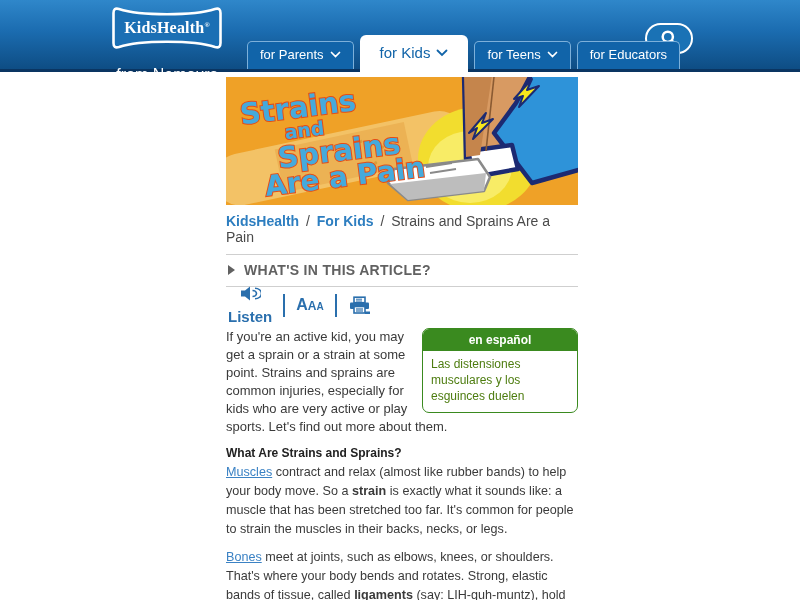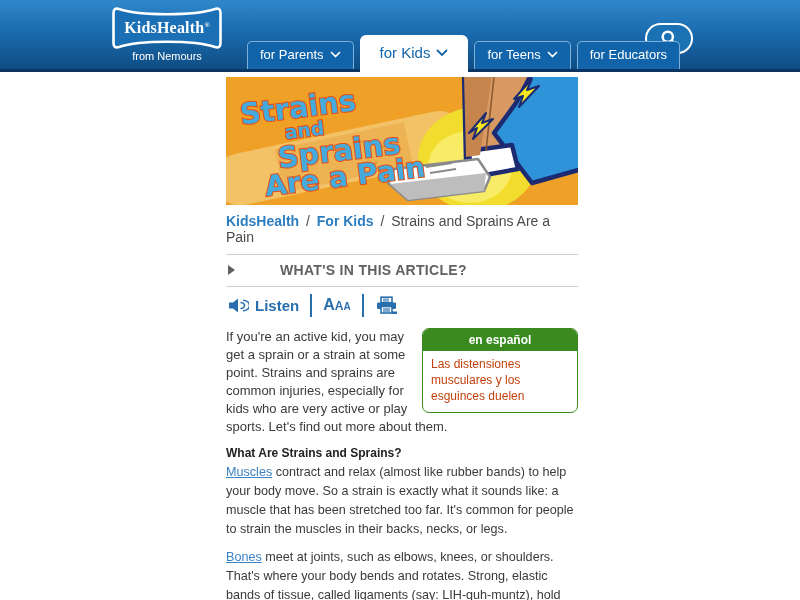--- a/index.html
+++ b/index.html
@@ -18,21 +18,21 @@
   }
   .logo { position:absolute; left:112px; top:7px; width:110px; text-align:center; cursor:pointer; }
   .bowtie-wrap { position:relative; width:110px; height:42px; }
   .bowtie-wrap svg { position:absolute; left:0; top:0; }
   .logo-title {
     position:absolute; left:0; right:0; top:12px;
     color:#fff; font-family:"Liberation Serif", serif; font-weight:bold; font-size:16px;
     letter-spacing:0.2px;
   }
   .logo-reg { font-size:7px; vertical-align:super; }
-  .logo-tagline { color:#fff; font-size:11px; margin-top:1px; }
+  .logo-tagline { color:#fff; font-size:16px; margin-top:17px; }
 
   .tabs { position:absolute; left:247px; bottom:-3px; display:flex; align-items:flex-end; gap:6px; z-index:2; }
   .tab {
     display:flex; align-items:center; gap:6px;
     background:#1164a9; border:1px solid #7cb0da; border-bottom:none;
     border-radius:5px 5px 0 0; color:#fff; font-size:13px;
     padding:5px 12px 7px; margin-bottom:3px; cursor:pointer; text-decoration:none;
     font-family:inherit;
     margin-top:40px;
   }
@@ -58,46 +58,47 @@
   .breadcrumb .sep { margin:0 3px; }
 
   .accordion {
     margin-top:9px; border-top:1px solid #cfcfcf; border-bottom:1px solid #cfcfcf;
     padding:7px 2px 8px; display:flex; align-items:center; gap:9px; cursor:pointer;
   }
   .accordion-arrow {
     width:0; height:0;
     border-left:7px solid #616161; border-top:5px solid transparent; border-bottom:5px solid transparent;
   }
-  .accordion-label { font-size:14px; font-weight:bold; color:#616161; letter-spacing:0.3px;margin-left:36px; }
+  .accordion-label { font-size:14px; font-weight:bold; color:#616161; letter-spacing:0.3px; }
 
   .toolbar { padding:6px 2px; display:flex; align-items:center; gap:11px; height:36px; }
   .listen-btn {
     display:flex; align-items:center; gap:6px; background:none; border:none;
     color:#2a6fad; font-weight:bold; font-size:15px; cursor:pointer; padding:0;
     font-family:inherit;
+    flex-direction:column;
   }
   .tb-divider { width:2px; height:23px; background:#2a6fad; }
   .font-size-ctl { display:flex; align-items:baseline; color:#2a6fad; font-weight:bold; cursor:pointer; background:none; border:none; padding:0; font-family:inherit; }
   .fs-a1 { font-size:16px; } .fs-a2 { font-size:12px; } .fs-a3 { font-size:10px; }
   .print-btn { background:none; border:none; padding:0; cursor:pointer; display:flex; }
 
   
   .article-body { padding-top:5px; font-size:12.6px; color:#3a3a3a; }
   .espanol {
     float:right; width:156px; border:1px solid #3a8a1f; border-radius:7px;
     overflow:hidden; background:#fff; margin-left:10px; margin-bottom:4px;
   }
   .espanol-header { background:#3a8a1f; color:#fff; font-weight:bold; font-size:12px; text-align:center; padding:4px 0; }
-  .espanol-link { display:block; padding:5px 8px 7px; color:#c2410c; font-size:12px; line-height:1.35; text-decoration:none; cursor:pointer; }
+  .espanol-link { display:block; padding:5px 8px 7px; color:#4d7c0f; font-size:12px; line-height:1.35; text-decoration:none; cursor:pointer; }
 
   .intro { width:264px; line-height:18px; margin:0; font-size:13px; }
   .section-heading { font-size:12px; font-weight:bold; color:#222; margin:10px 0 3px; }
   .bodyp { line-height:19px; margin:0 0 9px; }
-  .bold { font-weight:normal; }
+  .bold { font-weight:bold; }
   a.body-link { color:#3b82c4; text-decoration:underline; cursor:pointer; }
 </style>
 </head>
 <body>
 
 <header class="site-header">
   <div class="logo">
     <div class="bowtie-wrap">
       <svg width="110" height="42" viewBox="0 0 110 42">
         <path d="M7,2 C28,9 82,9 103,2 C107,0.8 108.5,2.5 108.5,6 L108.5,36 C108.5,39.5 107,41.2 103,40 C82,33 28,33 7,40 C3,41.2 1.5,39.5 1.5,36 L1.5,6 C1.5,2.5 3,0.8 7,2 Z" fill="#1b6fb4" stroke="#ffffff" stroke-width="2.6"></path>

